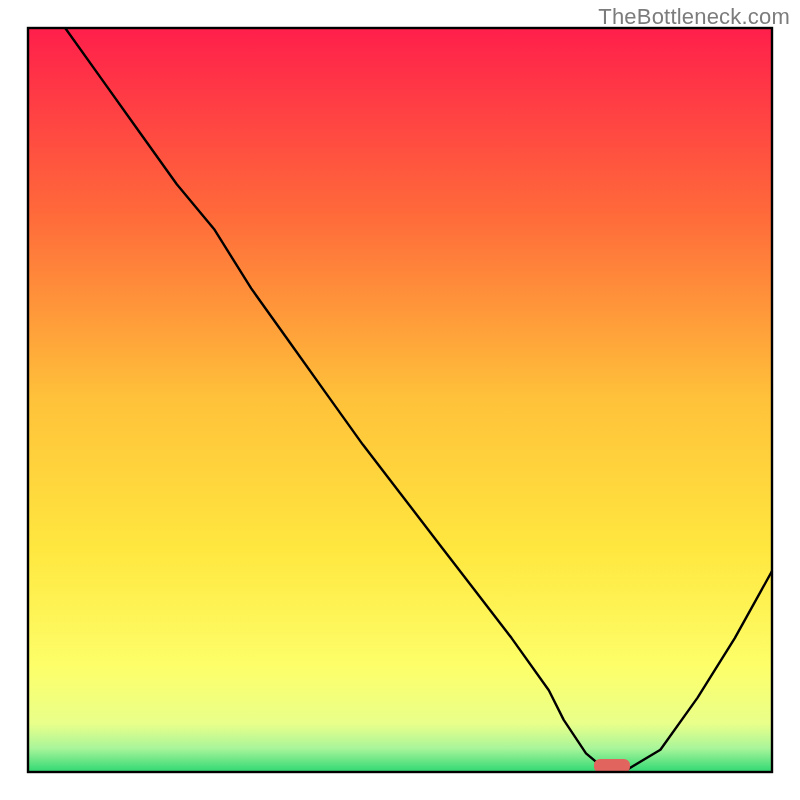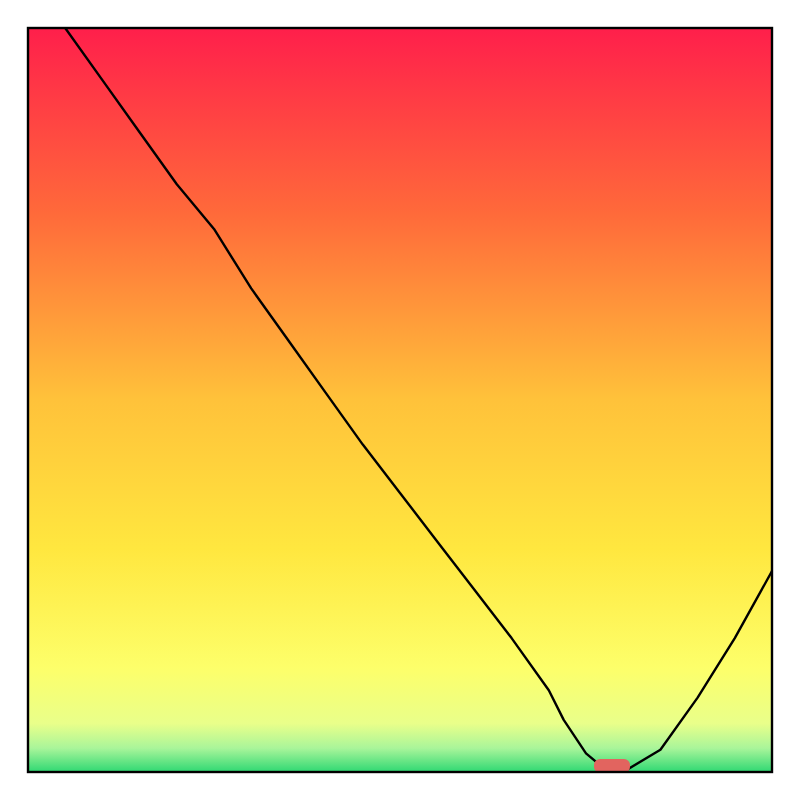--- a/index.html
+++ b/index.html
@@ -46,20 +46,21 @@
     fill: none;
     stroke: #000000;
     stroke-width: 2.4;
   }
 </style>
 </head>
 <body>
 
 <div class="chart-container">
 
+  <div class="watermark">TheBottleneck.com</div>
 
   <svg class="plot" viewBox="0 0 800 800">
     <defs>
       <linearGradient id="bg-grad" x1="0" y1="0" x2="0" y2="1">
 
       <stop offset="0.00%" stop-color="#ff1f4b"></stop>
           <stop offset="25.00%" stop-color="#ff6a3a"></stop>
           <stop offset="50.00%" stop-color="#ffc23a"></stop>
           <stop offset="70.00%" stop-color="#ffe73f"></stop>
           <stop offset="86.00%" stop-color="#fdff6a"></stop>

